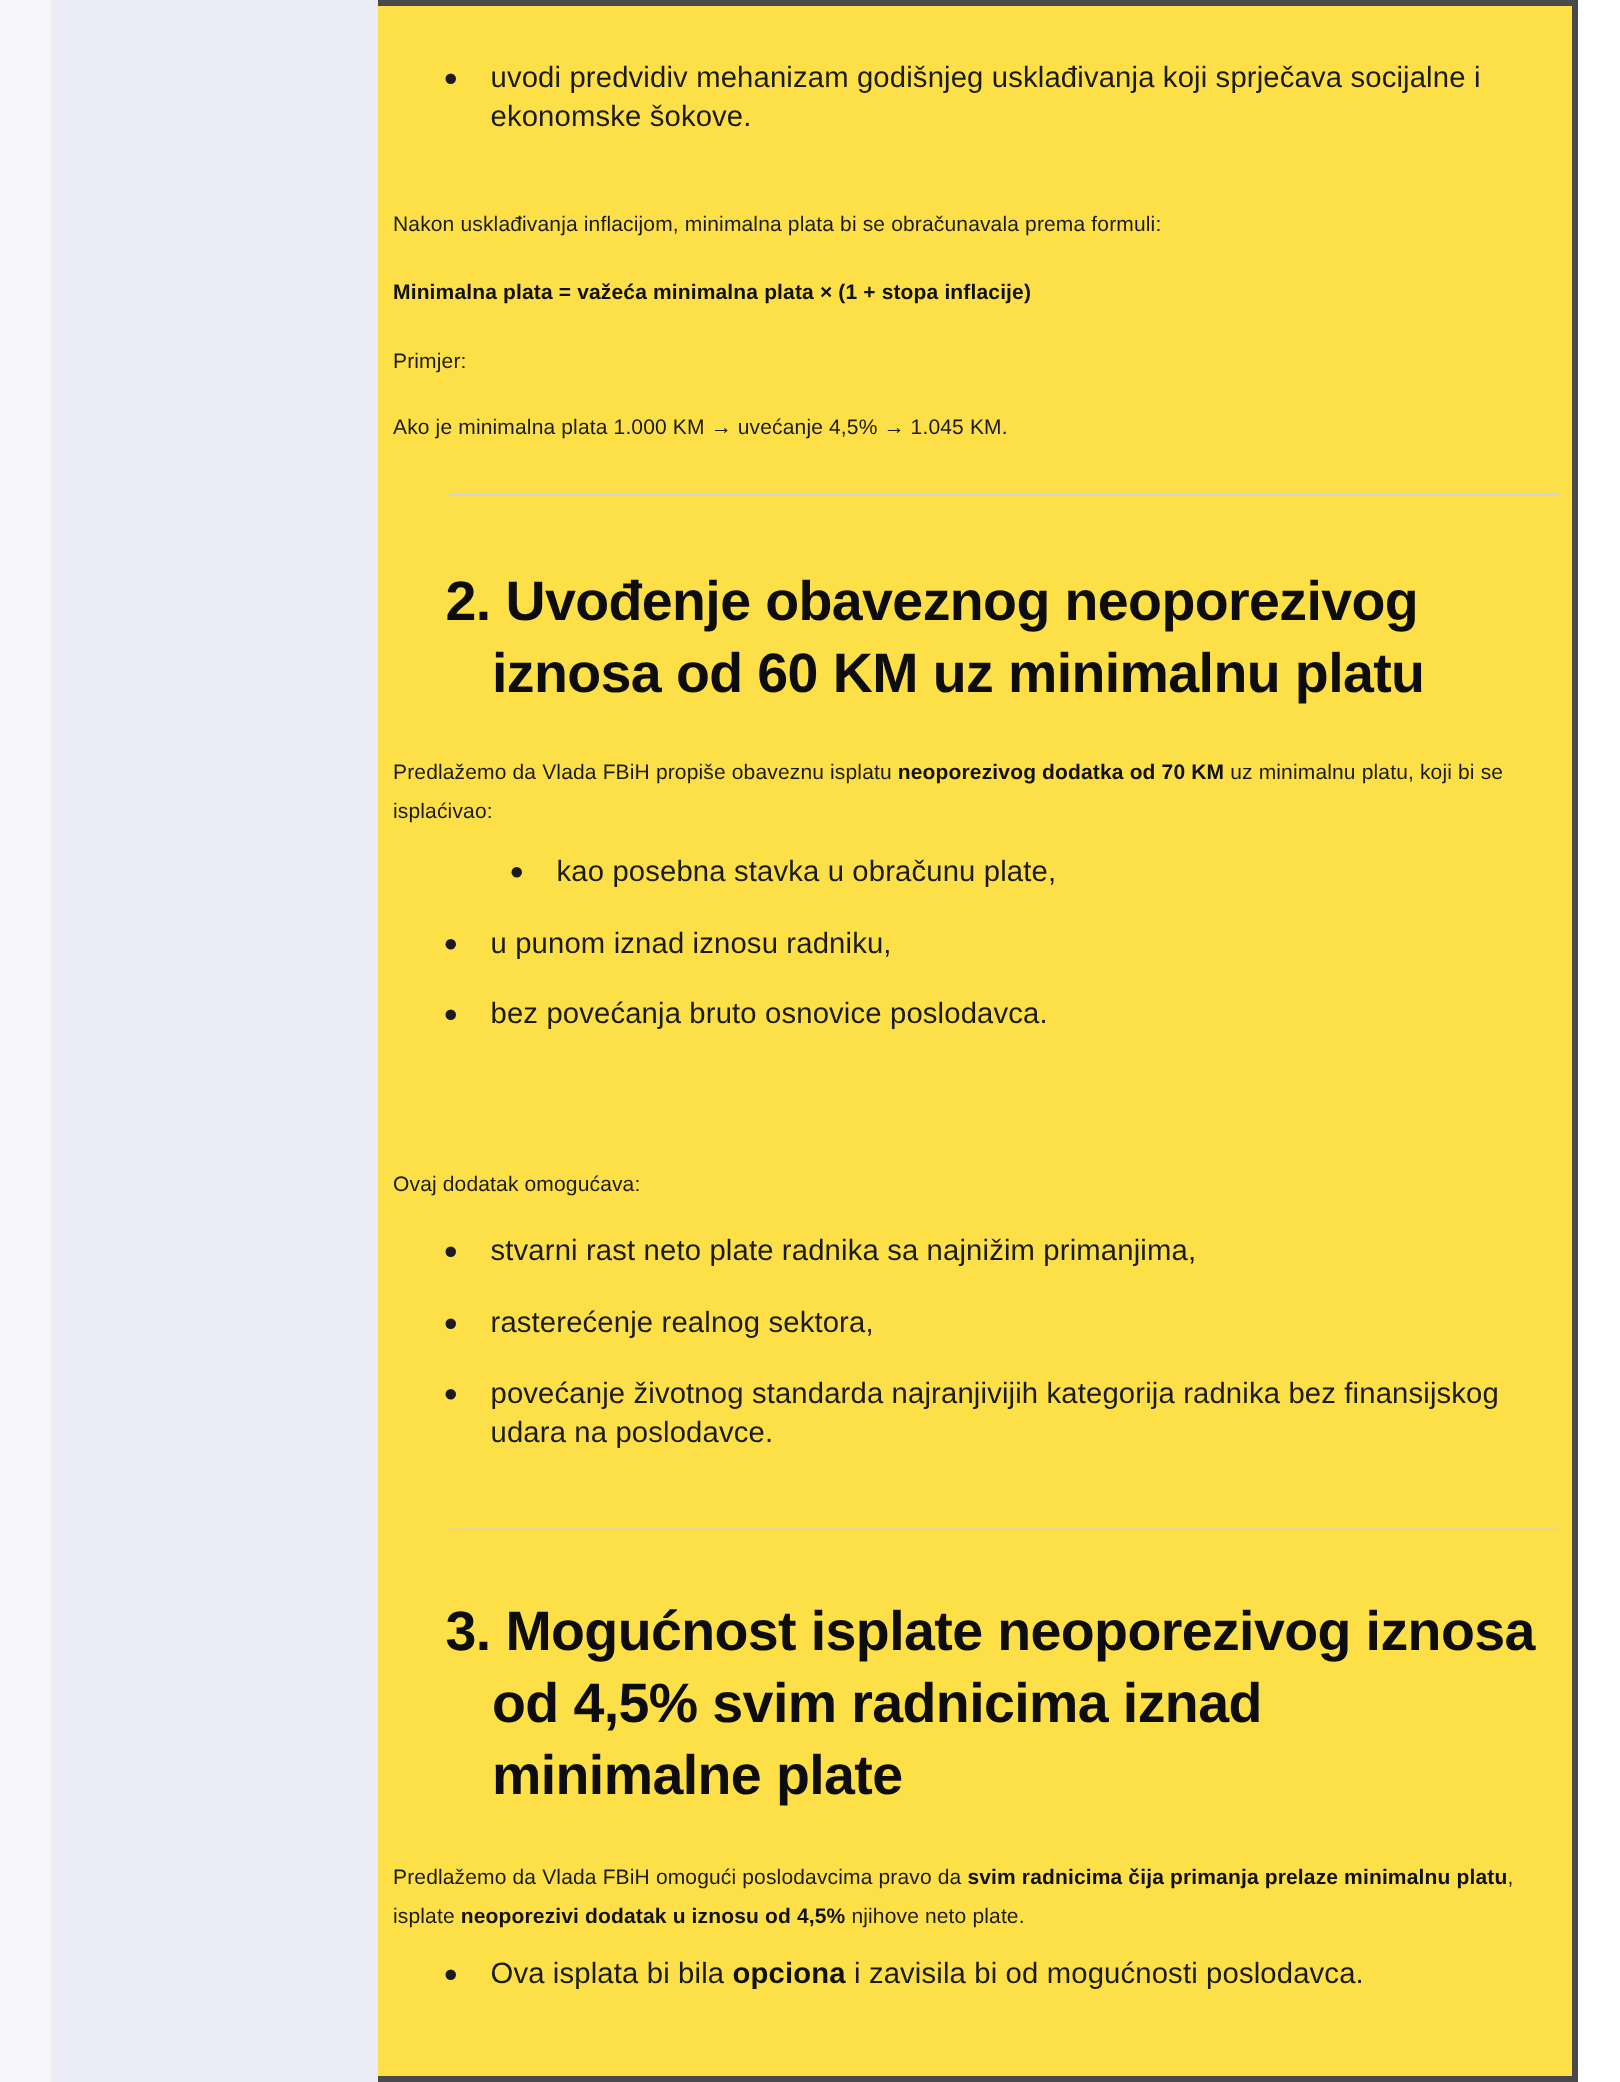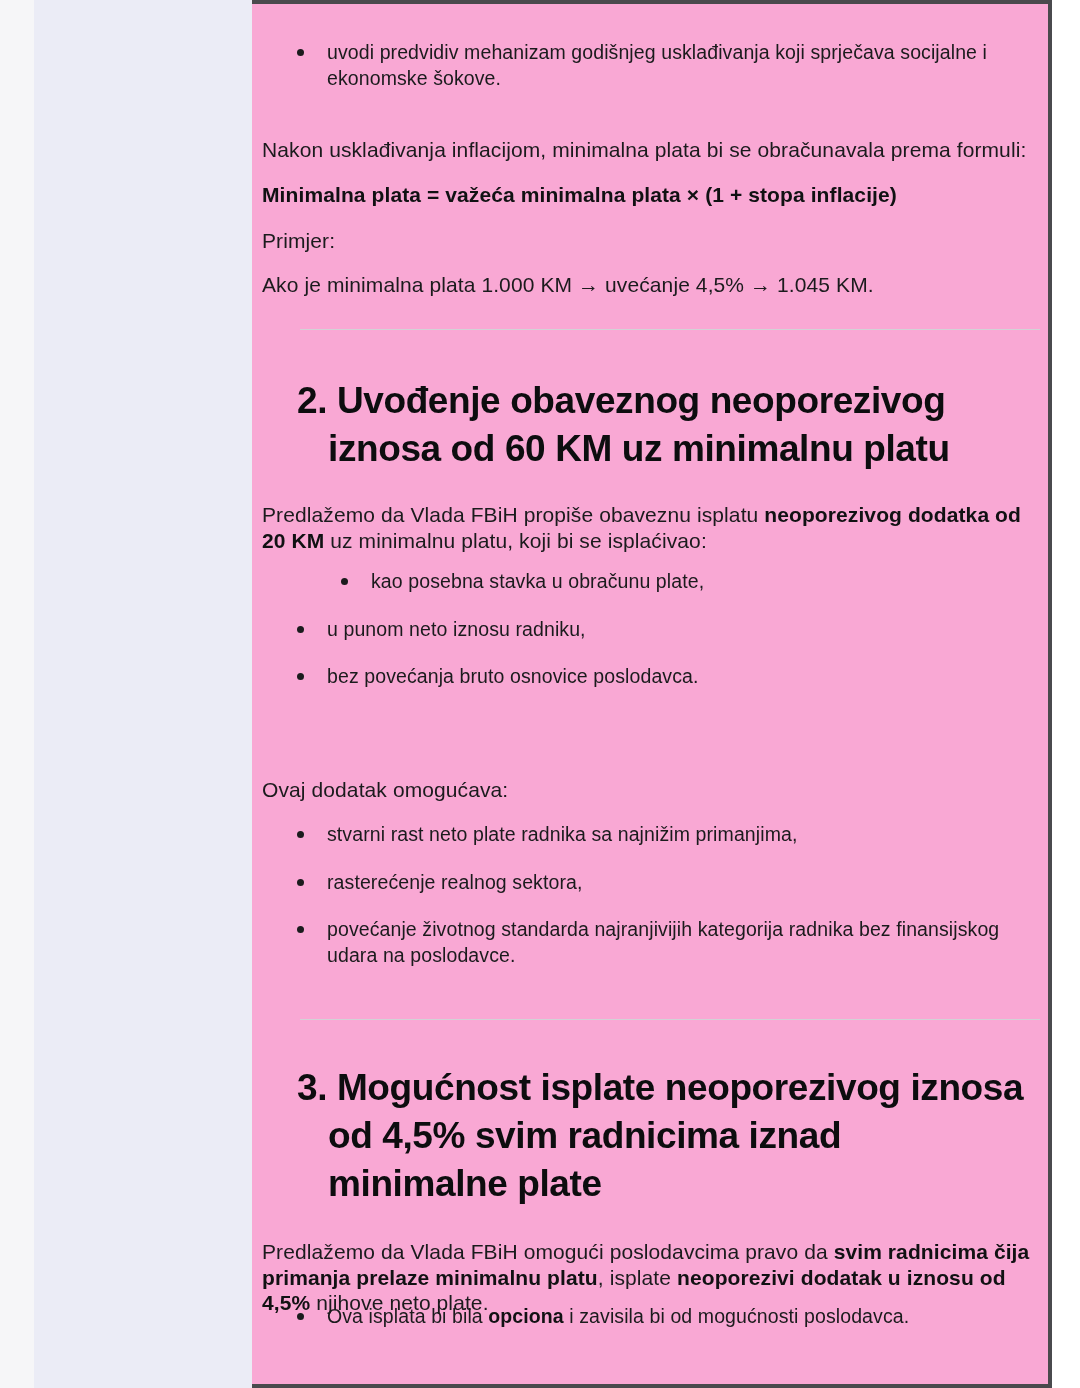--- a/index.html
+++ b/index.html
@@ -34,21 +34,21 @@
     left: 34px; top: 0;
     width: 218px; height: 1388px;
     background: #ebecf6;
   }
 
   .doc-frame {
     position: absolute;
     left: 252px; top: 0;
     width: 800px;
     height: 1388px;
-    background: #f9a8d4;
+    background: #fde047;
     border-top: 4px solid #4a4a4d;
     border-right: 4px solid #4a4a4d;
     border-bottom: 4px solid #4a4a4d;
     box-sizing: border-box;
     overflow: hidden;
   }
 
   .right-gutter {
     position: absolute;
     left: 1052px; top: 0;
@@ -65,21 +65,21 @@
     box-sizing: border-box;
   }
 
   .block {
     position: absolute;
     box-sizing: border-box;
   }
 
   p.para {
     margin: 0;
-    font-size: 21px;
+    font-size: 14px;
     line-height: 25.5px;
     color: #1b1b1d;
     letter-spacing: 0.1px;
   }
 
   p.para b, p.para strong {
     font-weight: 700;
     color: #111113;
   }
 
@@ -153,30 +153,30 @@
       <p class="para block" style="left:10px; top:178px; width:780px; font-weight:700; color:#111113;">Minimalna plata = važeća minimalna plata × (1 + stopa inflacije)</p>
 
       <p class="para block" style="left:10px; top:224px; width:780px;">Primjer:</p>
 
       <p class="para block" style="left:10px; top:268px; width:780px;">Ako je minimalna plata 1.000 KM → uvećanje 4,5% → 1.045 KM.</p>
 
       <div class="hr block" style="left:48px; top:325px; width:740px;"></div>
 
       <h2 class="section-title block" style="left:45px; top:373px; width:730px;">2. Uvođenje obaveznog neoporezivog iznosa od 60 KM uz minimalnu platu</h2>
 
-      <p class="para block" style="left:10px; top:498px; width:780px;"><span>Predlažemo da Vlada FBiH propiše obaveznu isplatu </span><b>neoporezivog dodatka od 20 KM</b><span> uz minimalnu platu, koji bi se isplaćivao:</span></p>
+      <p class="para block" style="left:10px; top:498px; width:780px;"><span>Predlažemo da Vlada FBiH propiše obaveznu isplatu </span><b>neoporezivog dodatka od 70 KM</b><span> uz minimalnu platu, koji bi se isplaćivao:</span></p>
 
       <ul class="bullets block" style="left:0; top:565px; width:790px;">
         <li style="margin-bottom:22px;margin-left:44px;">
           <span class="bullet-dot"></span>
           <span>kao posebna stavka u obračunu plate,</span>
         </li>
         <li style="margin-bottom:22px;">
           <span class="bullet-dot"></span>
-          <span>u punom neto iznosu radniku,</span>
+          <span>u punom iznad iznosu radniku,</span>
         </li>
         <li>
           <span class="bullet-dot"></span>
           <span>bez povećanja bruto osnovice poslodavca.</span>
         </li>
       </ul>
 
       <p class="para block" style="left:10px; top:773px; width:780px;">Ovaj dodatak omogućava:</p>
 
       <ul class="bullets block" style="left:0; top:818px; width:790px;">

